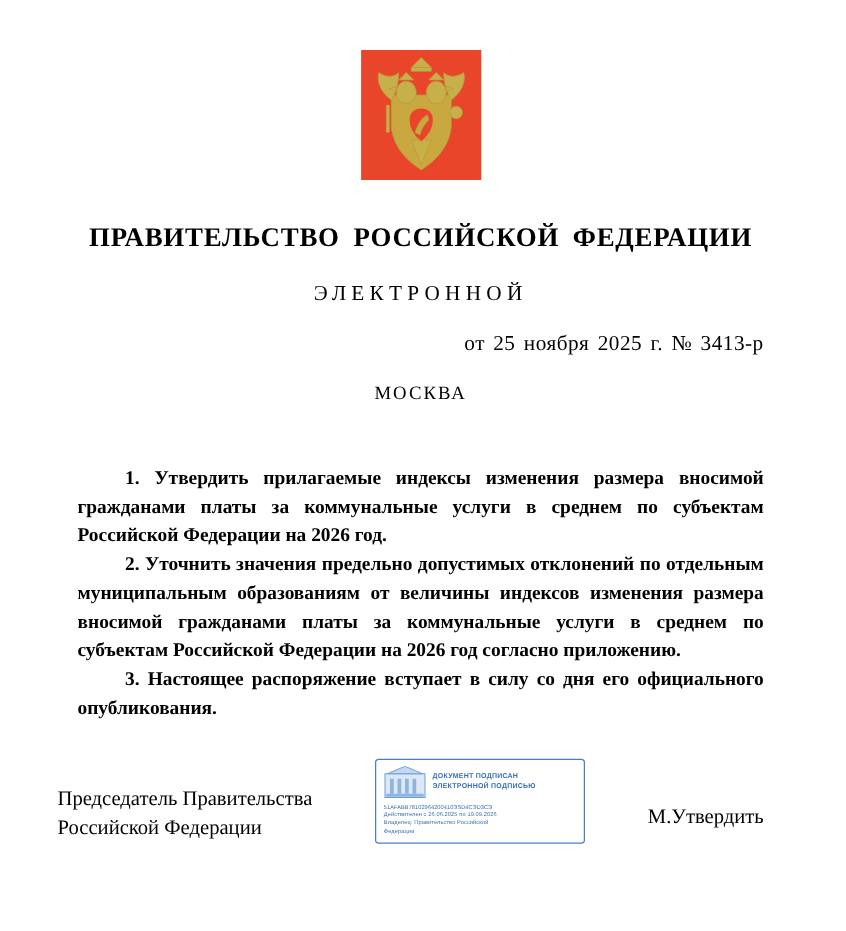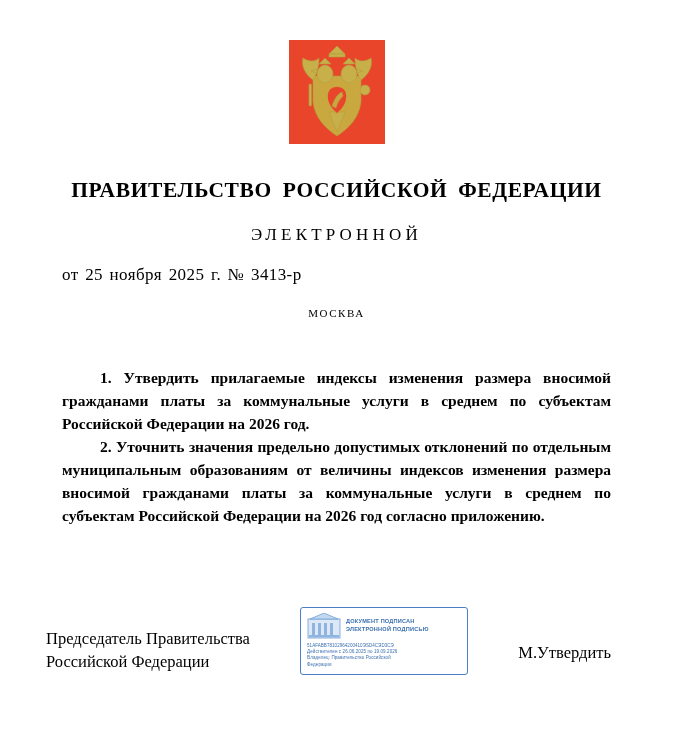--- a/index.html
+++ b/index.html
@@ -50,29 +50,29 @@
     word-spacing: 5px;
   }
   .doc-type {
     margin-top: 22px;
     text-align: center;
     font-size: 17px;
     letter-spacing: 4.2px;
   }
   .doc-date {
     margin-top: 20px;
-    text-align: left;
+    text-align: right;
     font-size: 17px;
     letter-spacing: 0.4px;
     word-spacing: 2px;
   }
   .doc-city {
     margin-top: 22px;
     text-align: center;
-    font-size: 11px;
+    font-size: 15px;
     letter-spacing: 1.6px;
   }
 
   
   .body-text {
     margin-top: 48px;
     font-size: 15.5px;
     line-height: 1.48;
     text-align: justify;
   }
@@ -187,20 +187,21 @@
   </div>
 
   <div class="gov-title">ПРАВИТЕЛЬСТВО  РОССИЙСКОЙ  ФЕДЕРАЦИИ</div>
   <div class="doc-type">ЭЛЕКТРОННОЙ</div>
   <div class="doc-date">от 25 ноября 2025 г. № 3413-р</div>
   <div class="doc-city">МОСКВА</div>
 
   <div class="body-text">
     <p>1. Утвердить прилагаемые индексы изменения размера вносимой гражданами платы за коммунальные услуги в среднем по субъектам Российской Федерации на 2026 год.</p>
     <p>2. Уточнить значения предельно допустимых отклонений по отдельным муниципальным образованиям от величины индексов изменения размера вносимой гражданами платы за коммунальные услуги в среднем по субъектам Российской Федерации на 2026 год согласно приложению.</p>
+    <p>3. Настоящее распоряжение вступает в силу со дня его официального опубликования.</p>
   </div>
 
   <div class="sign-row">
     <div class="signer-post">Председатель Правительства
 Российской Федерации</div>
 
     <div class="stamp">
       <div class="stamp-head">
         <span class="stamp-mark">
           <svg width="34" height="26" viewBox="0 0 34 26" aria-hidden="true">

